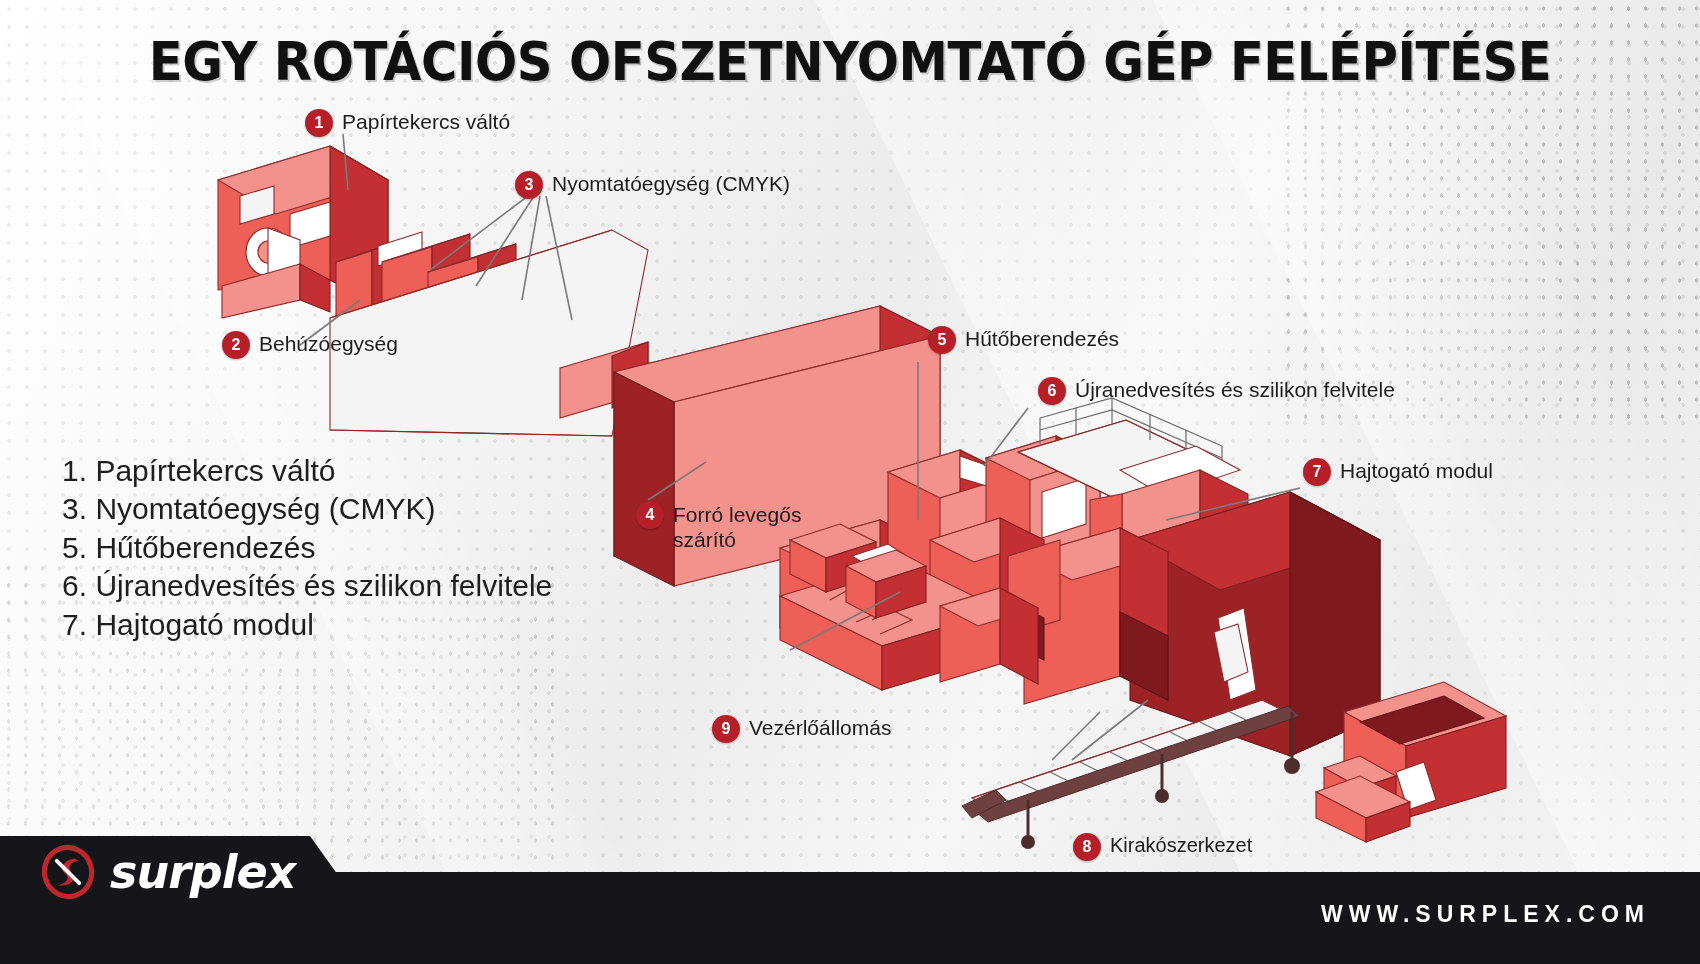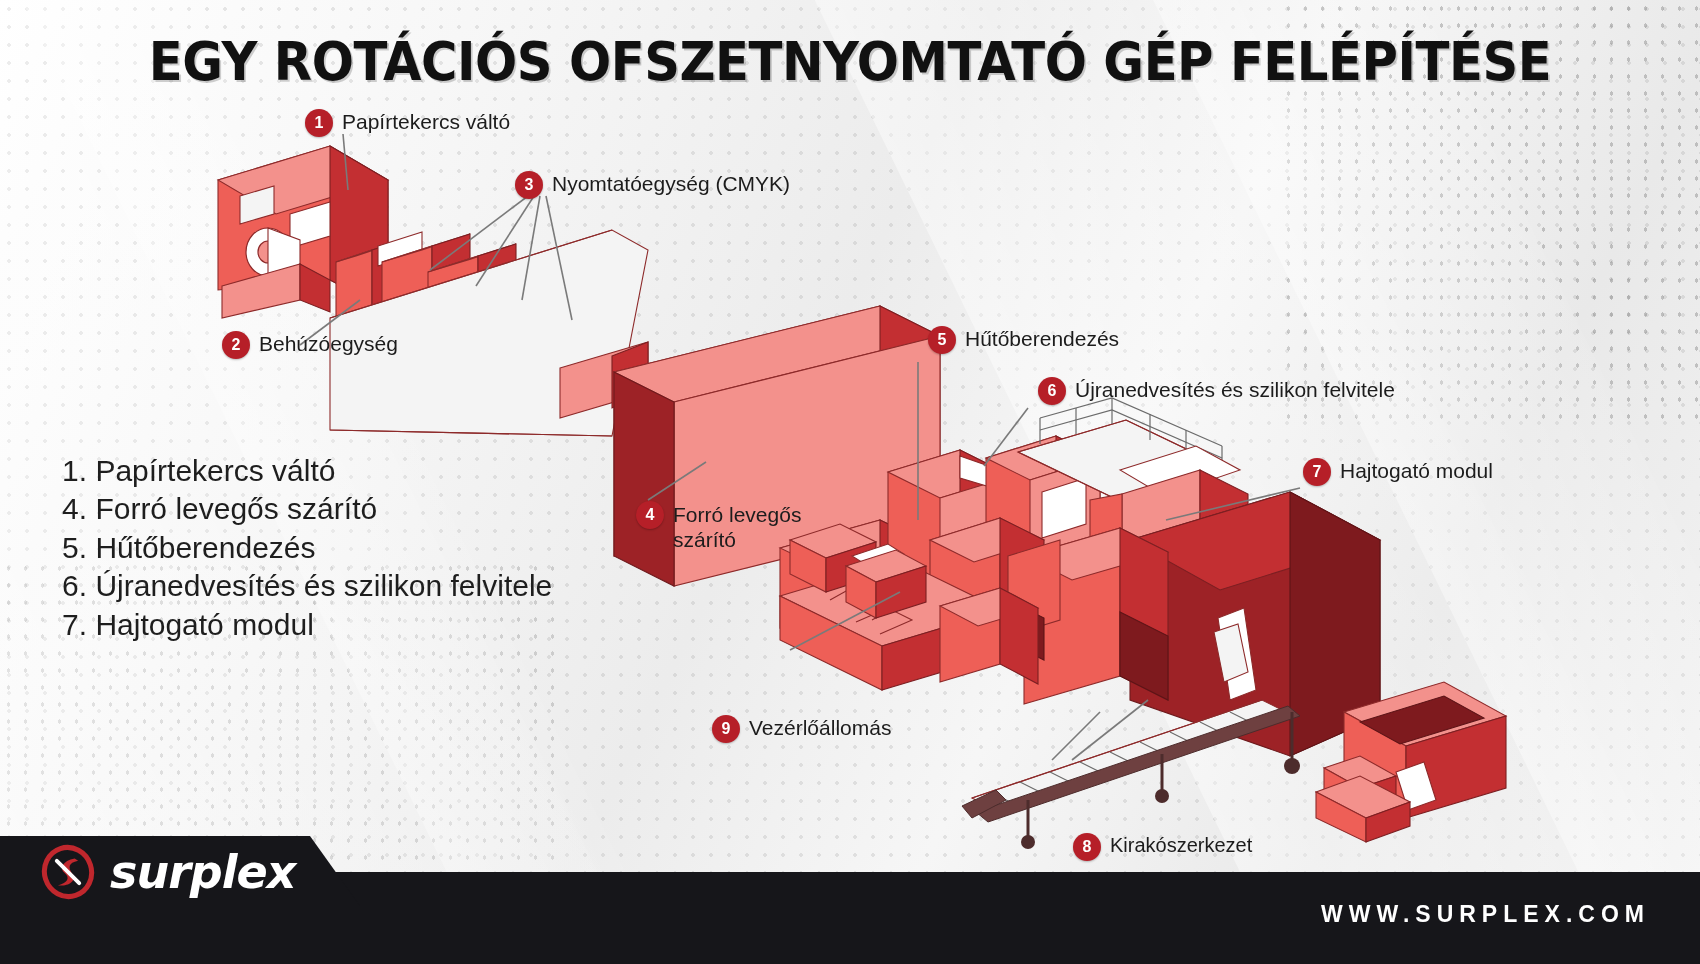--- a/index.html
+++ b/index.html
@@ -357,22 +357,22 @@
     <path d="M790,650 L900,592"></path>
   </g>
 </svg>
 
 <div id="legend">
   <div class="li">
     <span>1.</span>
     <span>Papírtekercs váltó</span>
   </div>
   <div class="li">
-    <span>4.</span>
-    <span>Forró levegős szárító</span>
+    <span>3.</span>
+    <span>Nyomtatóegység (CMYK)</span>
   </div>
   <div class="li">
     <span>5.</span>
     <span>Hűtőberendezés</span>
   </div>
   <div class="li">
     <span>6.</span>
     <span>Újranedvesítés és szilikon felvitele</span>
   </div>
   <div class="li">

